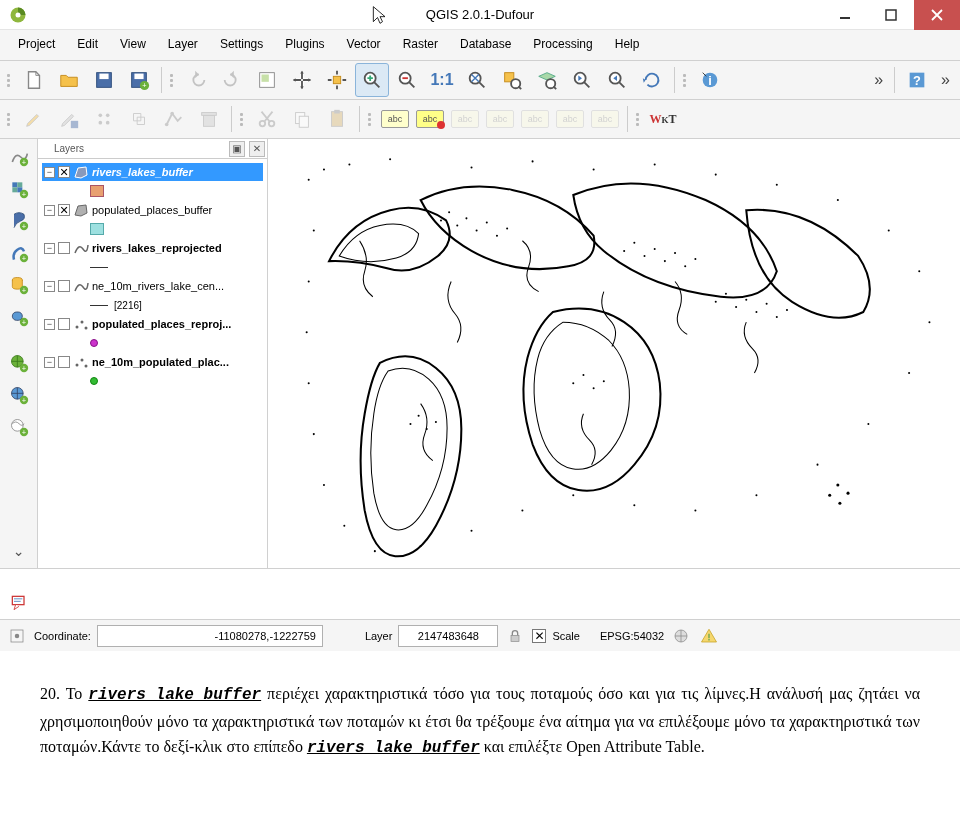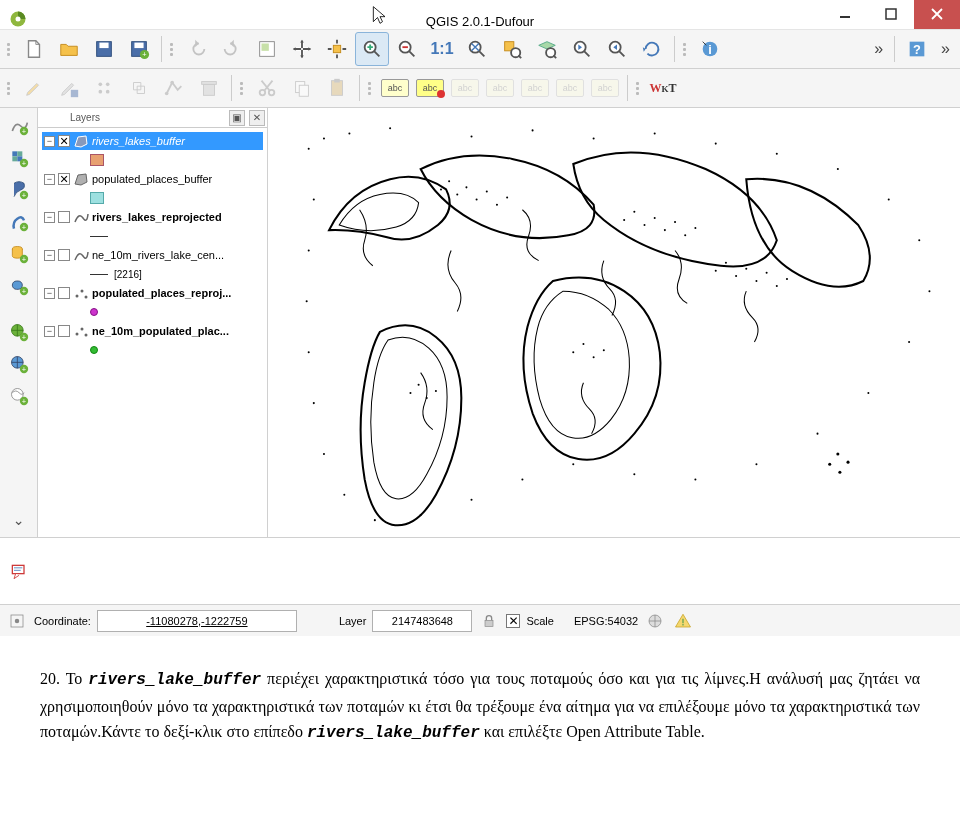--- a/index.html
+++ b/index.html
@@ -1,19 +1,19 @@
 <!DOCTYPE html>
 <html><head>
 <meta charset="utf-8">
 <style>
   * { box-sizing: border-box; }
   html, body { margin:0; padding:0; font-family: Tahoma, Arial, sans-serif; font-size:12px; color:#000; background:#fff; }
   .app-window { width:960px; margin:0 auto; }
   
-  .titlebar { height:30px; display:flex; align-items:flex-end; background:#fff; border-bottom:1px solid #e5e5e5; position:relative; }
+  .titlebar { height:30px; display:flex; align-items:center; background:#fff; border-bottom:1px solid #e5e5e5; position:relative; }
   .titlebar .app-icon { width:20px; height:20px; margin:0 8px; }
   .titlebar .title { position:absolute; left:0; right:0; text-align:center; font-size:13px; pointer-events:none; }
   .win-controls { margin-left:auto; display:flex; }
   .win-btn { width:46px; height:30px; display:flex; align-items:center; justify-content:center; cursor:default; }
   .win-btn.close { background:#c8504f; color:#fff; }
   .win-btn svg { display:block; }
   
   .menubar { display:flex; gap:2px; padding:4px 8px 6px 8px; border-bottom:1px solid #d0d0d0; background:#f5f5f5; }
   .menu-item { padding:3px 10px; border-radius:2px; cursor:default; }
   
@@ -29,43 +29,43 @@
   .grip span { width:3px; height:3px; background:#bbb; border-radius:1px; }
   
   .main-row { display:flex; height:430px; border-bottom:1px solid #d0d0d0; }
   .left-toolbar { width:38px; background:#f5f5f5; border-right:1px solid #d0d0d0; display:flex; flex-direction:column; align-items:center; padding:3px 0; gap:2px; position:relative; }
   .left-toolbar .tool { width:30px; height:30px; }
   .left-toolbar .tool svg { width:20px; height:20px; }
   .left-toolbar .chev-down { margin-top:auto; margin-bottom:6px; font-size:14px; color:#555; }
   .left-toolbar .annotation-tool { position:absolute; bottom:-50px; }
   .layers-panel { width:230px; background:#fff; border-right:1px solid #d0d0d0; display:flex; flex-direction:column; }
   .panel-header { height:20px; border-bottom:1px solid #ccc; display:flex; align-items:center; font-size:10px; color:#555; }
-  .panel-header .title-label { margin-left:32px; }
+  .panel-header .title-label { margin-left:16px; }
   .panel-header .spacer { flex:1; }
   .panel-header .pin-btn, .panel-header .close-btn { width:16px; height:16px; border:1px solid #bbb; margin-left:2px; margin-right:2px; display:flex; align-items:center; justify-content:center; font-size:10px; background:#efefef; cursor:default; }
   .layer-tree { padding:4px 4px; font-size:11px; overflow:auto; flex:1; }
   .layer-item { display:flex; align-items:center; gap:3px; height:18px; padding:0 2px; margin-bottom:2px; white-space:nowrap; }
   .layer-item.selected { background:#3399ff; color:#fff; }
   .layer-sub { margin-left:48px; display:flex; align-items:center; gap:6px; height:16px; font-size:10px; margin-bottom:2px; }
   .tree-toggle { width:11px; height:11px; border:1px solid #888; display:flex; align-items:center; justify-content:center; font-size:9px; line-height:1; color:#444; background:#fff; }
   .cb { width:12px; height:12px; border:1px solid #888; display:flex; align-items:center; justify-content:center; font-size:11px; line-height:1; background:#fff; color:#000; }
   .layer-swatch { display:inline-block; }
   .canvas { flex:1; background:#fff; position:relative; overflow:hidden; }
   .canvas svg { position:absolute; inset:0; }
   
-  .statusbar { display:flex; align-items:center; gap:6px; padding:3px 6px; background:#f5f5f5; border-top:1px solid #d0d0d0; font-size:11px; height:32px; margin-top:66px; }
+  .statusbar { display:flex; align-items:center; gap:6px; padding:3px 6px; background:#f5f5f5; border-top:1px solid #d0d0d0; font-size:11px; height:32px; margin-top:50px; }
   .statusbar input[type=text] { height:22px; border:1px solid #b0b0b0; background:#fff; padding:0 6px; font-size:11px; }
   .status-icon { width:22px; height:22px; display:flex; align-items:center; justify-content:center; border-radius:2px; }
-  .coord-field { width:200px; text-align:center;text-decoration:underline; }
+  .coord-field { width:226px; text-align:right; }
   .scale-field { width:100px; text-align:center; }
   .render-cb { width:14px; height:14px; border:1px solid #777; display:flex; align-items:center; justify-content:center; font-size:12px; background:#fff; }
   
   .instruction { margin:30px 40px 20px 40px; font-size:16px; line-height:1.6; font-family: Georgia, serif; text-align:justify; }
   .instruction .num { }
-  .instruction em.mono { font-family: 'Courier New', monospace; font-style:italic; font-weight:bold; }
+  .instruction em.mono { font-family: 'Courier New', monospace; font-style:italic; font-weight:bold;text-decoration:underline; }
   
   .itxt { font-family: Arial; font-size:16px; font-weight:bold; }
   .abc-box { width:28px; height:18px; border:1px solid #999; border-radius:2px; display:flex; align-items:center; justify-content:center; font-size:9px; background:#ffffcc; position:relative; }
 </style>
 </head>
 <body>
 
 <div class="app-window">
 
   <div class="titlebar">
@@ -92,20 +92,33 @@
           </svg>
         </div>
       <div class="win-btn close">
           <svg width="12" height="12">
             <path d="M1 1 L11 11 M11 1 L1 11" stroke="#fff" stroke-width="1.8"></path>
           </svg>
         </div>
     </div>
   </div>
 
+  <div class="menubar">
+    <div class="menu-item">Project</div>
+    <div class="menu-item">Edit</div>
+    <div class="menu-item">View</div>
+    <div class="menu-item">Layer</div>
+    <div class="menu-item">Settings</div>
+    <div class="menu-item">Plugins</div>
+    <div class="menu-item">Vector</div>
+    <div class="menu-item">Raster</div>
+    <div class="menu-item">Database</div>
+    <div class="menu-item">Processing</div>
+    <div class="menu-item">Help</div>
+  </div>
 
   <div class="toolbar-row">
     <div class="grip">
         <span></span>
         <span></span>
         <span></span>
       </div>
     <div class="tool">
         <svg viewBox="0 0 24 24">
           <path d="M6 3h8l4 4v14H6z" fill="#fff" stroke="#888" stroke-width="1.5"></path>
@@ -450,21 +463,21 @@
         <div class="close-btn">✕</div>
       </div>
       <div class="layer-tree">
 
         <div class="layer-item selected">
           <span class="tree-toggle">−</span>
           <span class="cb">✕</span>
           <svg width="16" height="14">
               <path d="M2 12 L5 3 L13 2 L14 10 L8 13 Z" fill="#8899bb" stroke="#fff"></path>
             </svg>
-          <span style="font-style:italic;font-weight:normal">rivers_lakes_buffer</span>
+          <span style="font-style:italic;font-weight:bold">rivers_lakes_buffer</span>
         </div>
         <div class="layer-sub">
             <span class="layer-swatch" style="width:14px;height:12px;background:#e8a070;border:1px solid #a56"></span>
           </div>
 
         <div class="layer-item">
           <span class="tree-toggle">−</span>
           <span class="cb">✕</span>
           <svg width="16" height="14">
               <path d="M2 12 L5 3 L13 2 L14 10 L8 13 Z" fill="#b0b0b0" stroke="#666"></path>

